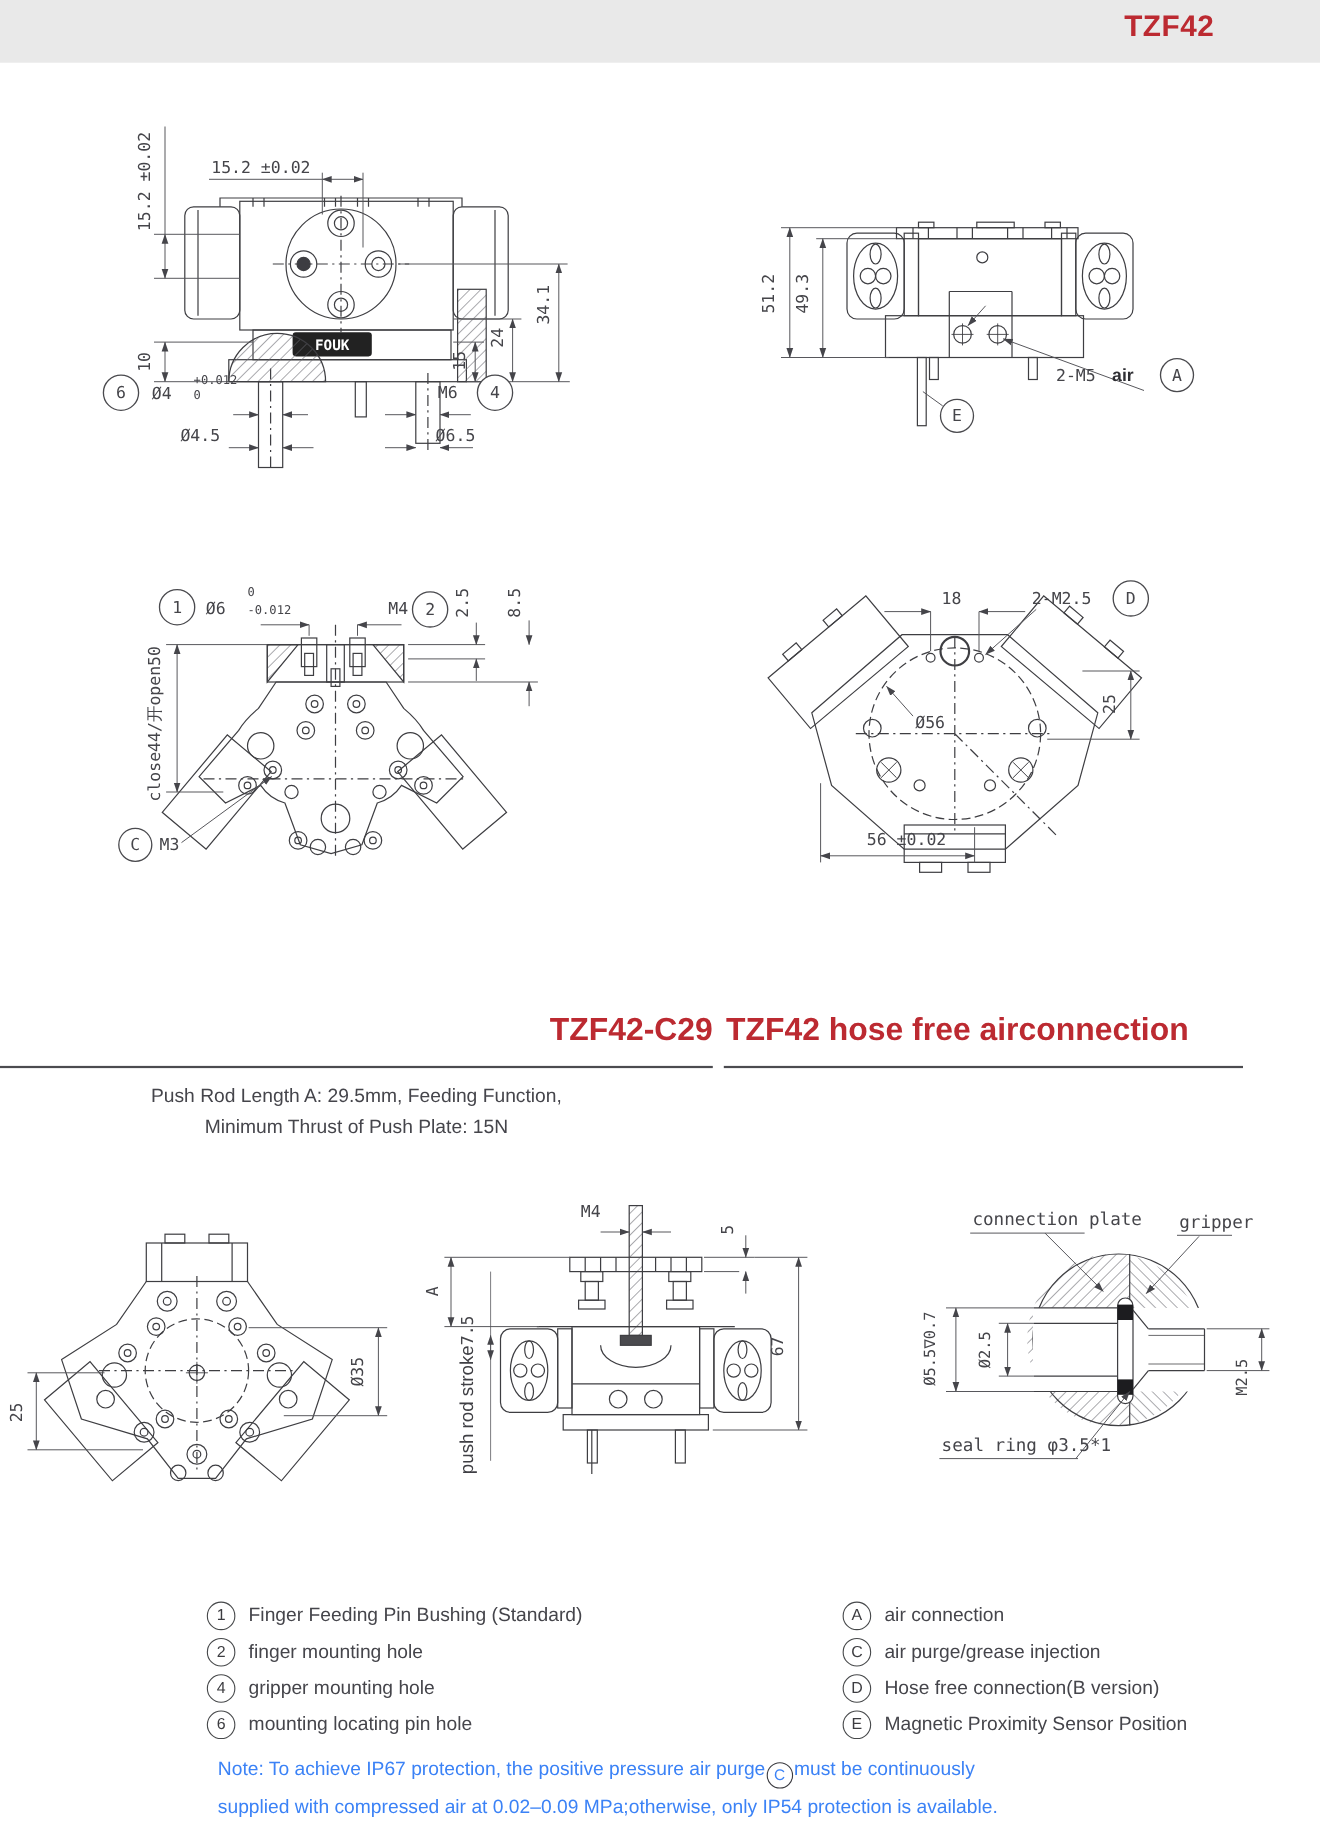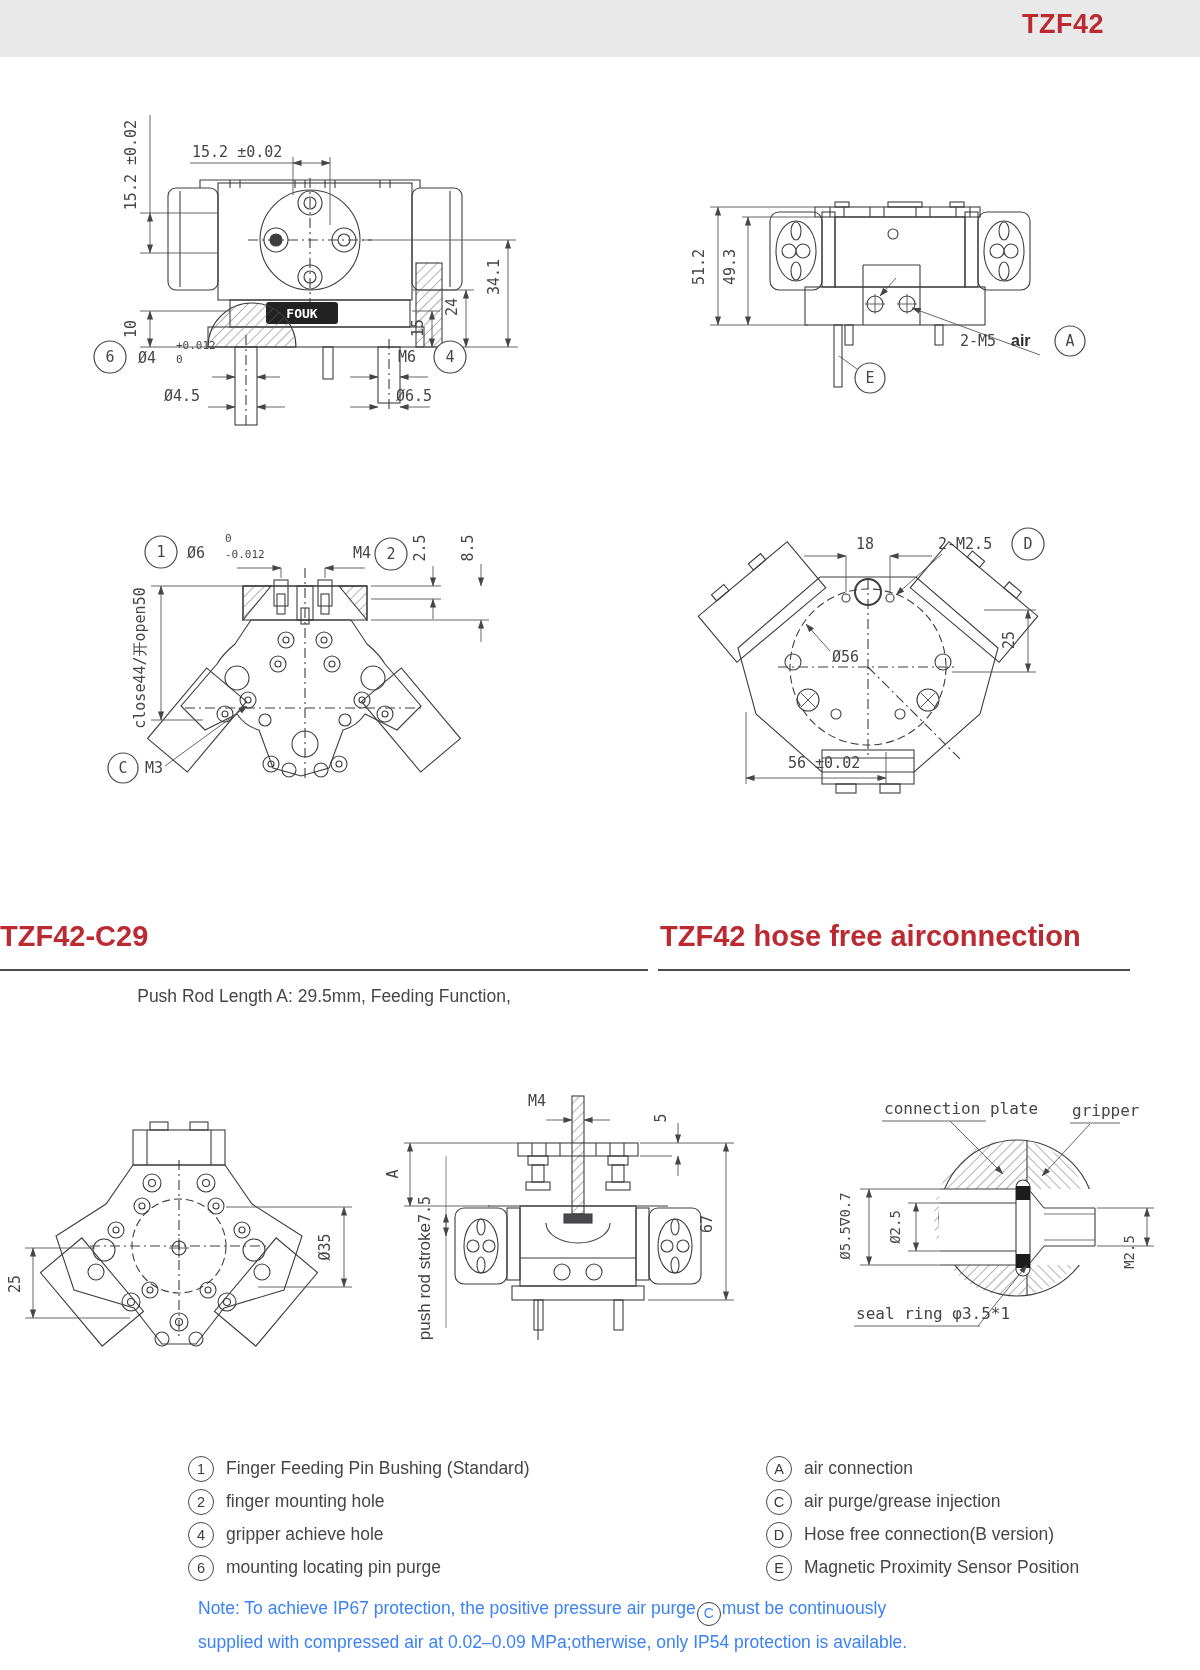--- a/index.html
+++ b/index.html
@@ -1,20 +1,20 @@
 <!DOCTYPE html>
 <html><head>
 <meta charset="utf-8">
 <style>
   html,body{margin:0;padding:0;background:#fff;}
   .page{position:relative;width:1200px;height:1670px;background:#ffffff;overflow:hidden;
         font-family:"Liberation Sans",sans-serif;color:#3a3a3f;}
   .band{position:absolute;left:0;top:0;width:1200px;height:57px;background:#e9e9e9;}
   .doc-title{position:absolute;top:9px;right:96px;font-size:27px;font-weight:bold;color:#bc2a31;letter-spacing:.5px;}
-  .h-left{position:absolute;left:0;top:920px;width:648px;font-size:29px;font-weight:bold;color:#bc2a31;}
+  .h-left{position:absolute;left:0;top:920px;width:648px;text-align:right;font-size:29px;font-weight:bold;color:#bc2a31;}
   .h-right{position:absolute;left:660px;top:920px;width:470px;font-size:29px;font-weight:bold;color:#bc2a31;}
   .rule{position:absolute;height:2px;background:#4b4b4f;top:969px;}
   .rule.l{left:0;width:648px;}
   .rule.r{left:658px;width:472px;}
   .subtitle{position:absolute;left:0;top:982px;width:648px;text-align:center;font-size:17.5px;line-height:28px;color:#45454b;}
   .legend{position:absolute;font-size:17.5px;color:#45454b;}
   .legend.l{left:188px;top:1452px;}
   .legend.r{left:766px;top:1452px;}
   .lg-row{display:flex;align-items:center;height:33px;}
   .bdg{display:inline-flex;width:24px;height:24px;border:1.5px solid #46484a;border-radius:50%;
@@ -305,20 +305,21 @@
     <text class="cad" text-anchor="middle" transform="rotate(-90 364 188)" x="364" y="188">25</text>
     <text class="cad" x="138" y="316">56 ±0.02</text>
   </svg>
 
   <div class="h-left">TZF42-C29</div>
   <div class="h-right">TZF42 hose free airconnection</div>
   <div class="rule l"></div>
   <div class="rule r"></div>
   <div class="subtitle">
     <div>Push Rod Length A: 29.5mm, Feeding Function,</div>
+    <div>Minimum Thrust of Push Plate: 15N</div>
   </div>
 
   <svg style="left:0px;top:1040px" width="355" height="300">
     <g class="ln">
       <rect x="133" y="90" width="92" height="35"></rect>
       <rect x="150" y="82" width="18" height="8"></rect>
         <rect x="190" y="82" width="18" height="8"></rect>
       <path d="M147,90 V125 M211,90 V125"></path>
       <path d="M133,125 L225,125 L252,164 L302,196 L284,250 L224,268 L196,304 L162,304 L134,268 L74,250 L56,196 L106,164 Z"></path>
       <g transform="translate(92,252) rotate(50)">
@@ -470,25 +471,25 @@
     <div class="lg-row">
       <span class="bdg">1</span>
       <span>Finger Feeding Pin Bushing (Standard)</span>
     </div>
     <div class="lg-row">
       <span class="bdg">2</span>
       <span>finger mounting hole</span>
     </div>
     <div class="lg-row">
       <span class="bdg">4</span>
-      <span>gripper achieve hole</span>
+      <span>gripper mounting hole</span>
     </div>
     <div class="lg-row">
       <span class="bdg">6</span>
-      <span>mounting locating pin purge</span>
+      <span>mounting locating pin hole</span>
     </div>
   </div>
 
   <div class="legend r">
     <div class="lg-row">
       <span class="bdg">A</span>
       <span>air connection</span>
     </div>
     <div class="lg-row">
       <span class="bdg">C</span>

